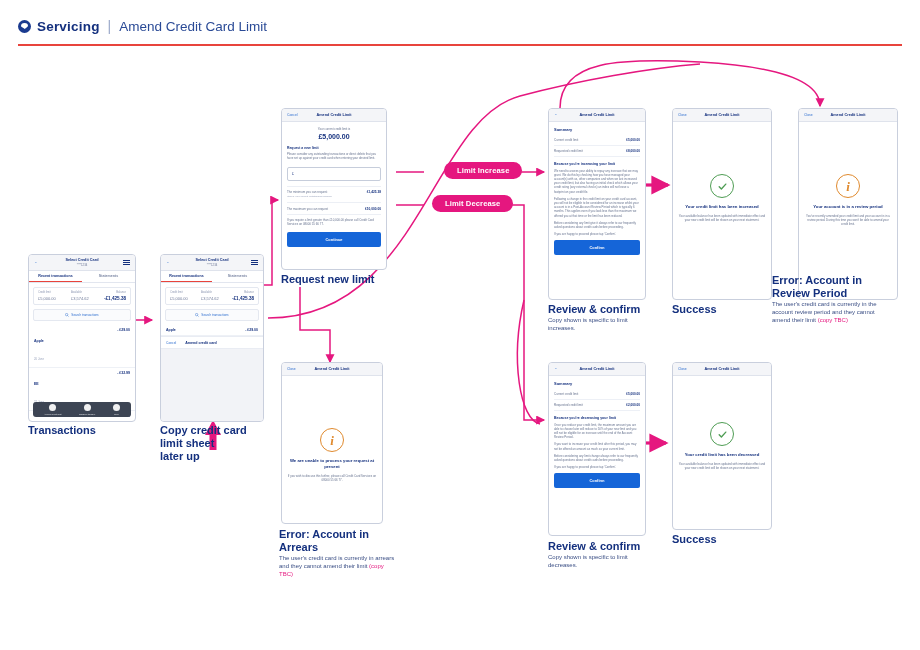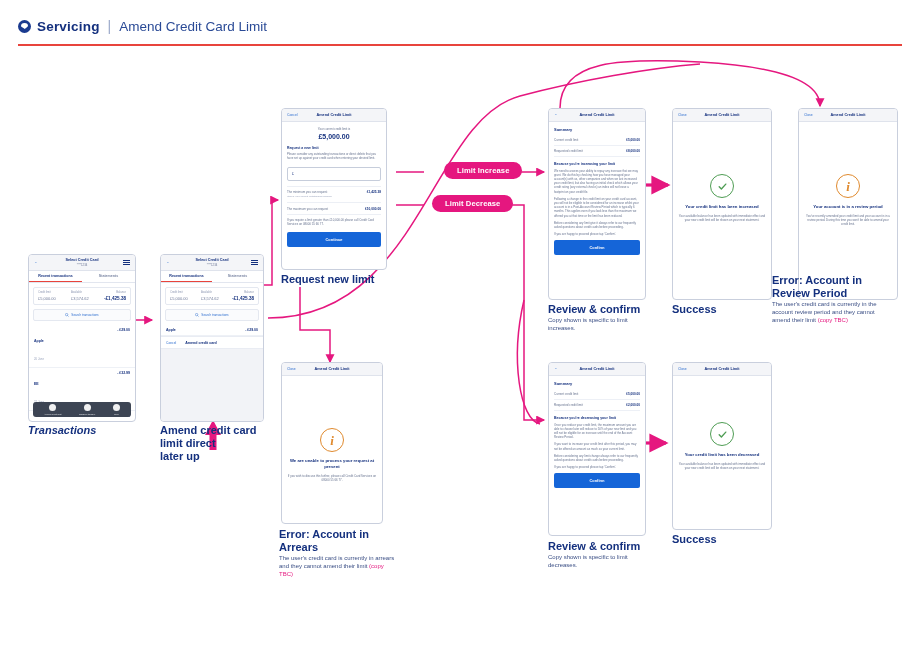--- a/index.html
+++ b/index.html
@@ -220,21 +220,21 @@
     <div class="nav-i">
       <span class="nav-dot"></span>
       <span class="nav-lbl">Balance transfer</span>
     </div>
     <div class="nav-i">
       <span class="nav-dot"></span>
       <span class="nav-lbl">More</span>
     </div>
   </div>
 </div>
-<div class="cap" style="left:28px;top:424px;width:120px;font-style:italic;">
+<div class="cap" style="left:28px;top:424px;width:120px;">
   <div class="cap-t">Transactions</div>
 </div>
 
 <div class="phone" style="left:160px;top:254px;width:102px;height:166px;">
   <div class="ph-head" style="height:15px;">
     <span class="left arrow-back">←</span>
     <span class="ttl">
       <span>Select Credit Card</span><br>
       <span style="font-size:2.8px;font-weight:normal;color:#6f7a99;">****1234</span>
     </span>
@@ -275,21 +275,21 @@
     <span class="txn-name">Apple</span>
     <span class="txn-amt">- £29.00</span>
   </div>
   <div class="sheet-bar">
     <span class="sheet-cancel">Cancel</span>
     <span class="sheet-title">Amend credit card</span>
   </div>
   <div class="sheet-body" style="height:100px;"></div>
 </div>
 <div class="cap" style="left:160px;top:424px;width:110px;">
-  <div class="cap-t">Amend credit card limit direct</div>
+  <div class="cap-t">Copy credit card limit sheet</div>
   <div class="cap-t">later up</div>
 </div>
 
 <div class="phone" style="left:281px;top:108px;width:104px;height:160px;">
   <div class="ph-head" style="height:12px;">
     <span class="left">Cancel</span>
     <span class="ttl">Amend Credit Limit</span>
   </div>
   <div class="pad">
     <div class="t-xs c-center">Your current credit limit is</div>

